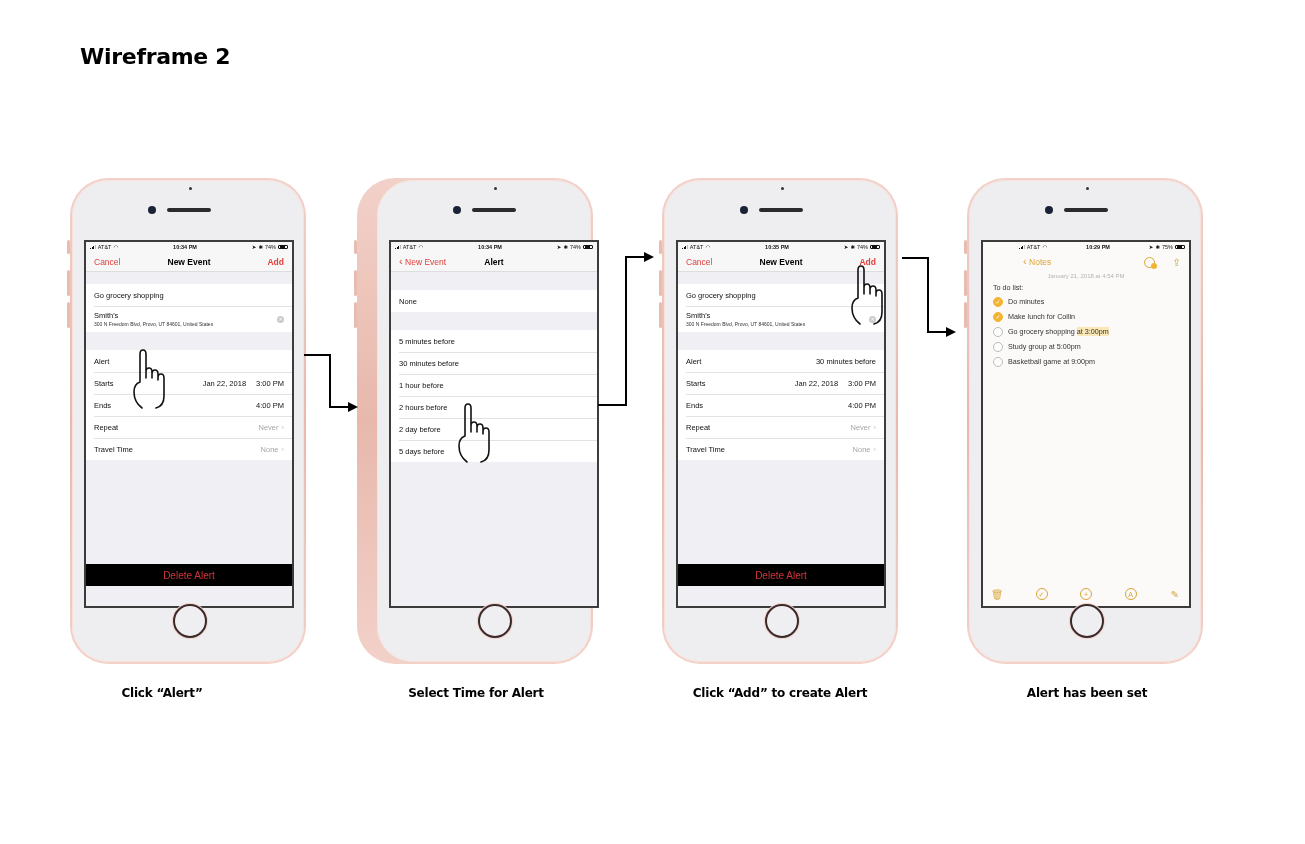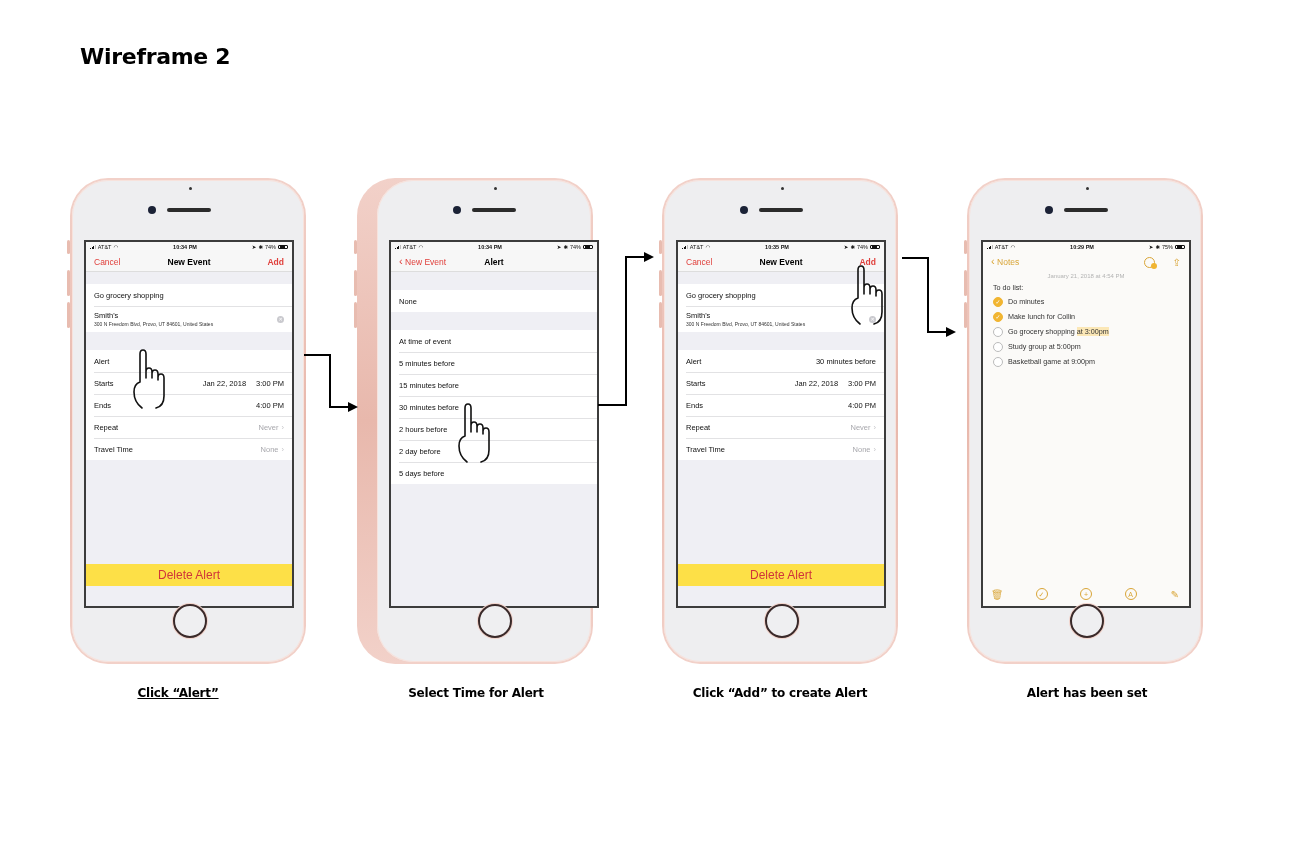--- a/index.html
+++ b/index.html
@@ -81,27 +81,27 @@
   .cell.tall { height: 26px; flex-direction: row; }
   .cell .sub { font-size: 5px; color: #333; margin-top: 1px; }
   .cell .value { color: #111; display: flex; gap: 10px; }
   .cell .muted { color: #a7a7ac; }
   .chev { color: #c4c4c8; margin-left: 3px; }
   .clear-x {
     width: 7px; height: 7px; border-radius: 50%; background: #c9c9ce; color: #fff; font-size: 5px;
     display: flex; align-items: center; justify-content: center;
   }
   .delete-row {
-    position: absolute; left: 0; right: 0; height: 22px; background: #fde047;
-    display: flex; align-items: center; justify-content: center; color: #d0353a; font-size: 12px;
+    position: absolute; left: 0; right: 0; height: 22px; background: #000000;
+    display: flex; align-items: center; justify-content: center; color: #d0353a; font-size: 10px;
   }
 
   
   .notes-screen { background: #fbfaf8; }
-  .notes-screen .status-bar, .notes-screen .nav-bar { background: #fbfaf8; border-bottom: none; }
+  .notes-screen .status-bar, .notes-screen .nav-bar { background: #fbfaf8; border-bottom: none; margin-left: 32px; }
   .notes-date { text-align: center; font-size: 6px; color: #b3b3b3; margin-top: 1px; }
   .notes-heading { padding: 4px 10px 2px; font-size: 7.2px; color: #333; }
   .todo { display: flex; align-items: center; gap: 5px; padding: 0 10px; height: 15px; font-size: 7.2px; color: #333; }
   .check {
     width: 10px; height: 10px; border-radius: 50%; border: 0.8px solid #bbb; background: #fff; flex: 0 0 auto;
     display: flex; align-items: center; justify-content: center; font-size: 6px; color: #fff;
   }
   .check.done { background: #f1b531; border-color: #f1b531; }
   .hl { background: #fbe7b6; }
   .notes-toolbar {
@@ -244,30 +244,27 @@
       </div>
       <div class="gap big"></div>
       <div class="group">
         <div class="cell">
             <span>None</span>
           </div>
       </div>
       <div class="gap big"></div>
       <div class="group">
         <div class="cell">
-            <span>At time of event</span>
-          </div>
-        <div class="cell">
             <span>5 minutes before</span>
           </div>
         <div class="cell">
-            <span>15 minutes before</span>
-          </div>
-        <div class="cell">
             <span>30 minutes before</span>
+          </div>
+        <div class="cell">
+            <span>1 hour before</span>
           </div>
         <div class="cell">
             <span>2 hours before</span>
           </div>
         <div class="cell">
             <span>2 day before</span>
           </div>
         <div class="cell">
             <span>5 days before</span>
           </div>
@@ -438,16 +435,16 @@
 </svg>
 <svg class="arrow" style="left:598px;top:250px;" width="60" height="160">
   <polyline points="0,155 28,155 28,7 48,7" fill="none" stroke="#000" stroke-width="2"></polyline>
   <polygon points="46,2 56,7 46,12" fill="#000"></polygon>
 </svg>
 <svg class="arrow" style="left:902px;top:254px;" width="60" height="86">
   <polyline points="0,4 26,4 26,78 46,78" fill="none" stroke="#000" stroke-width="2"></polyline>
   <polygon points="44,73 54,78 44,83" fill="#000"></polygon>
 </svg>
 
-<div class="caption" style="left:60px;text-decoration:underline;">Click “Alert”</div>
+<div class="caption" style="left:44px;">Click “Alert”</div>
 <div class="caption" style="left:358px;">Select Time for Alert</div>
 <div class="caption" style="left:662px;">Click “Add” to create Alert</div>
 <div class="caption" style="left:969px;">Alert has been set</div>
 
 </body></html>

